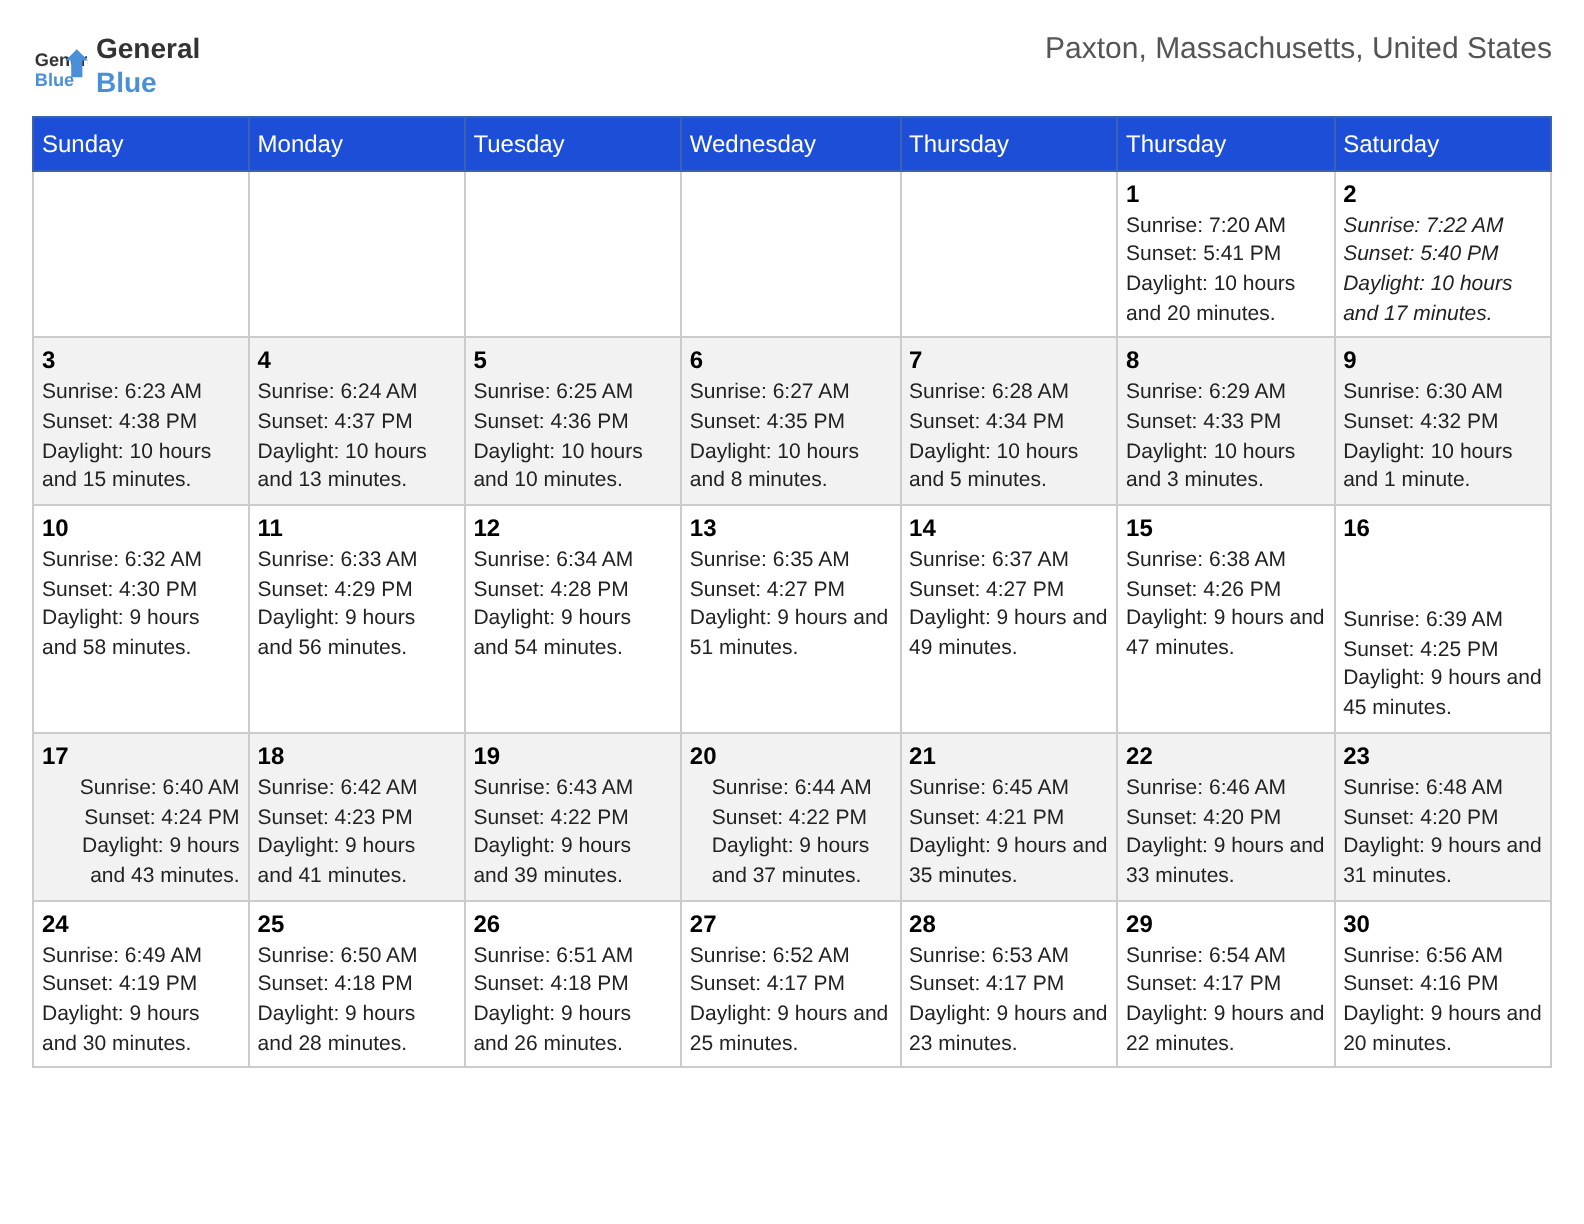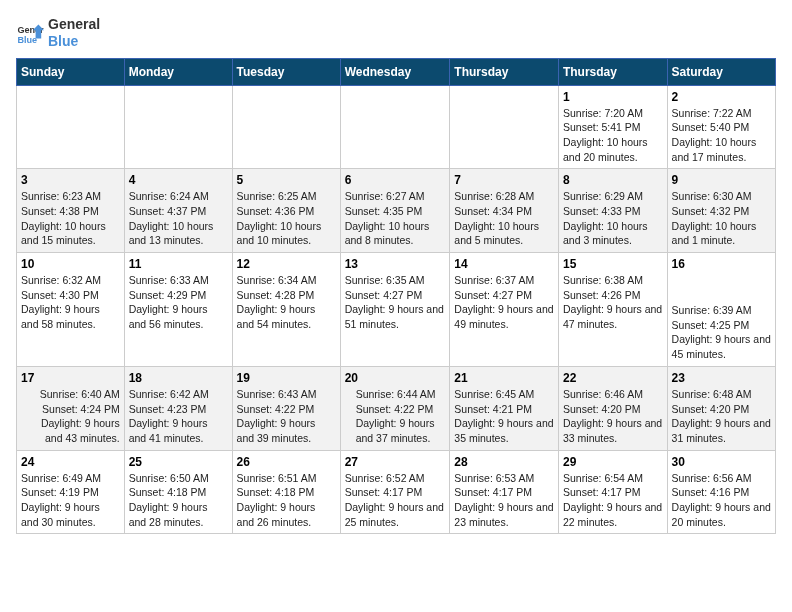--- a/index.html
+++ b/index.html
@@ -36,26 +36,26 @@
     .location {
       font-size: 15px;
       color: #555;
     }
     table {
       width: 100%;
       border-collapse: collapse;
       font-size: 11px;
     }
     thead tr th {
-      background: #0c4a6e;
+      background: #1d4ed8;
       color: #fff;
       padding: 6px 4px;
       text-align: left;
       font-size: 12px;
-      font-weight: bold;
+      font-weight: normal;
       border: 1px solid #3a62b0;
     }
     tbody tr td {
       border: 1px solid #ccc;
       vertical-align: top;
       padding: 4px;
       width: 113px;
       min-height: 70px;
       background: #fff;
     }
@@ -85,20 +85,21 @@
       <text x="2" y="20" font-size="13" font-weight="bold" fill="#333">General</text>
       <text x="2" y="34" font-size="13" font-weight="bold" fill="#4a90d9">Blue</text>
       <polygon points="32,8 40,16 36,16 36,28 28,28 28,16 24,16" fill="#4a90d9"></polygon>
     </svg>
     <div>
       <div style="font-size:14px;font-weight:bold;color:#333;line-height:1.2">General</div>
       <div style="font-size:14px;font-weight:bold;color:#4a90d9;line-height:1.2">Blue</div>
     </div>
   </div>
   <div class="title-area">
+    <div class="location">Paxton, Massachusetts, United States</div>
   </div>
 </div>
 
 <table>
   <thead>
     <tr>
     <th>Sunday</th>
         <th>Monday</th>
         <th>Tuesday</th>
         <th>Wednesday</th>
@@ -115,21 +116,21 @@
         <td class="empty-cell"></td>
         <td class="empty-cell"></td>
         <td>
           <div class="day-num">1</div>
           <div class="day-info" style="white-space: pre-line;">Sunrise: 7:20 AM
 Sunset: 5:41 PM
 Daylight: 10 hours and 20 minutes.</div>
         </td>
         <td>
           <div class="day-num">2</div>
-          <div class="day-info" style="white-space: pre-line;">Sunrise: 7:22 AM
+          <div class="day-info" style="white-space: pre-line; font-style: italic;">Sunrise: 7:22 AM
 Sunset: 5:40 PM
 Daylight: 10 hours and 17 minutes.</div>
         </td>
       </tr>
       <tr>
         <td>
           <div class="day-num">3</div>
           <div class="day-info" style="white-space: pre-line;">Sunrise: 6:23 AM
 Sunset: 4:38 PM
 Daylight: 10 hours and 15 minutes.</div>

